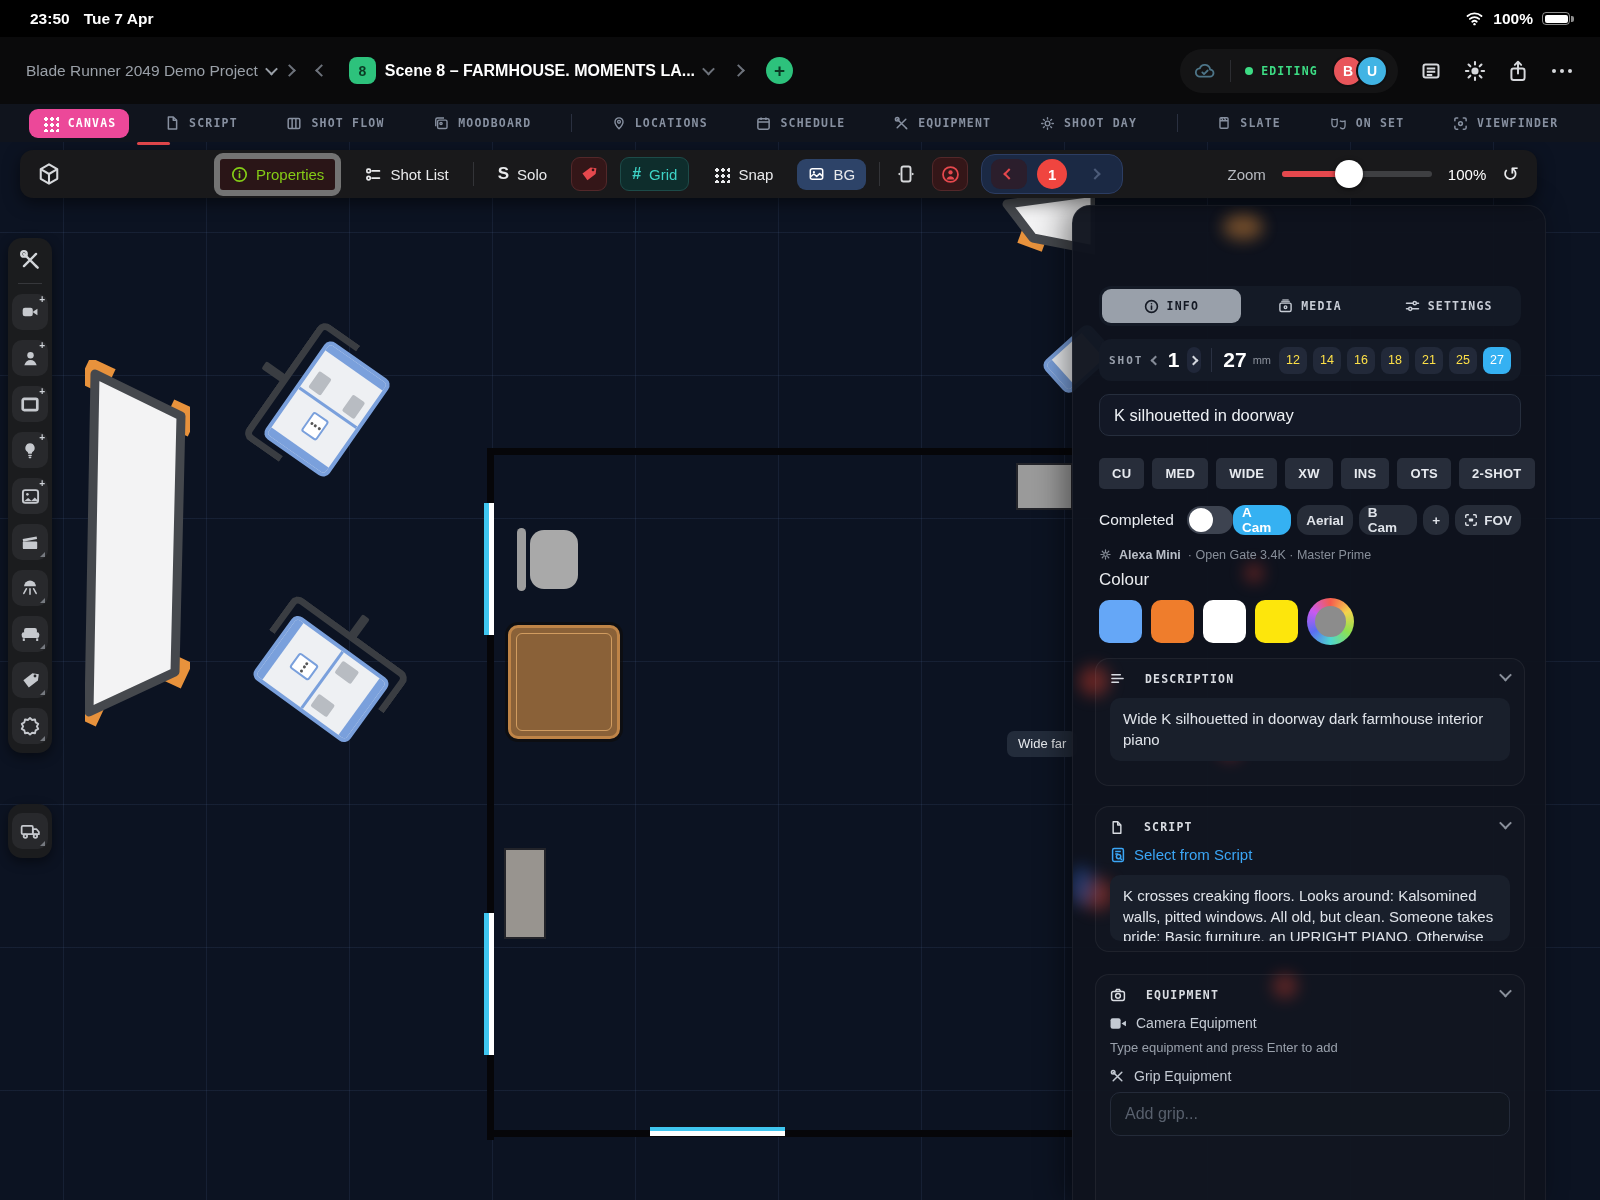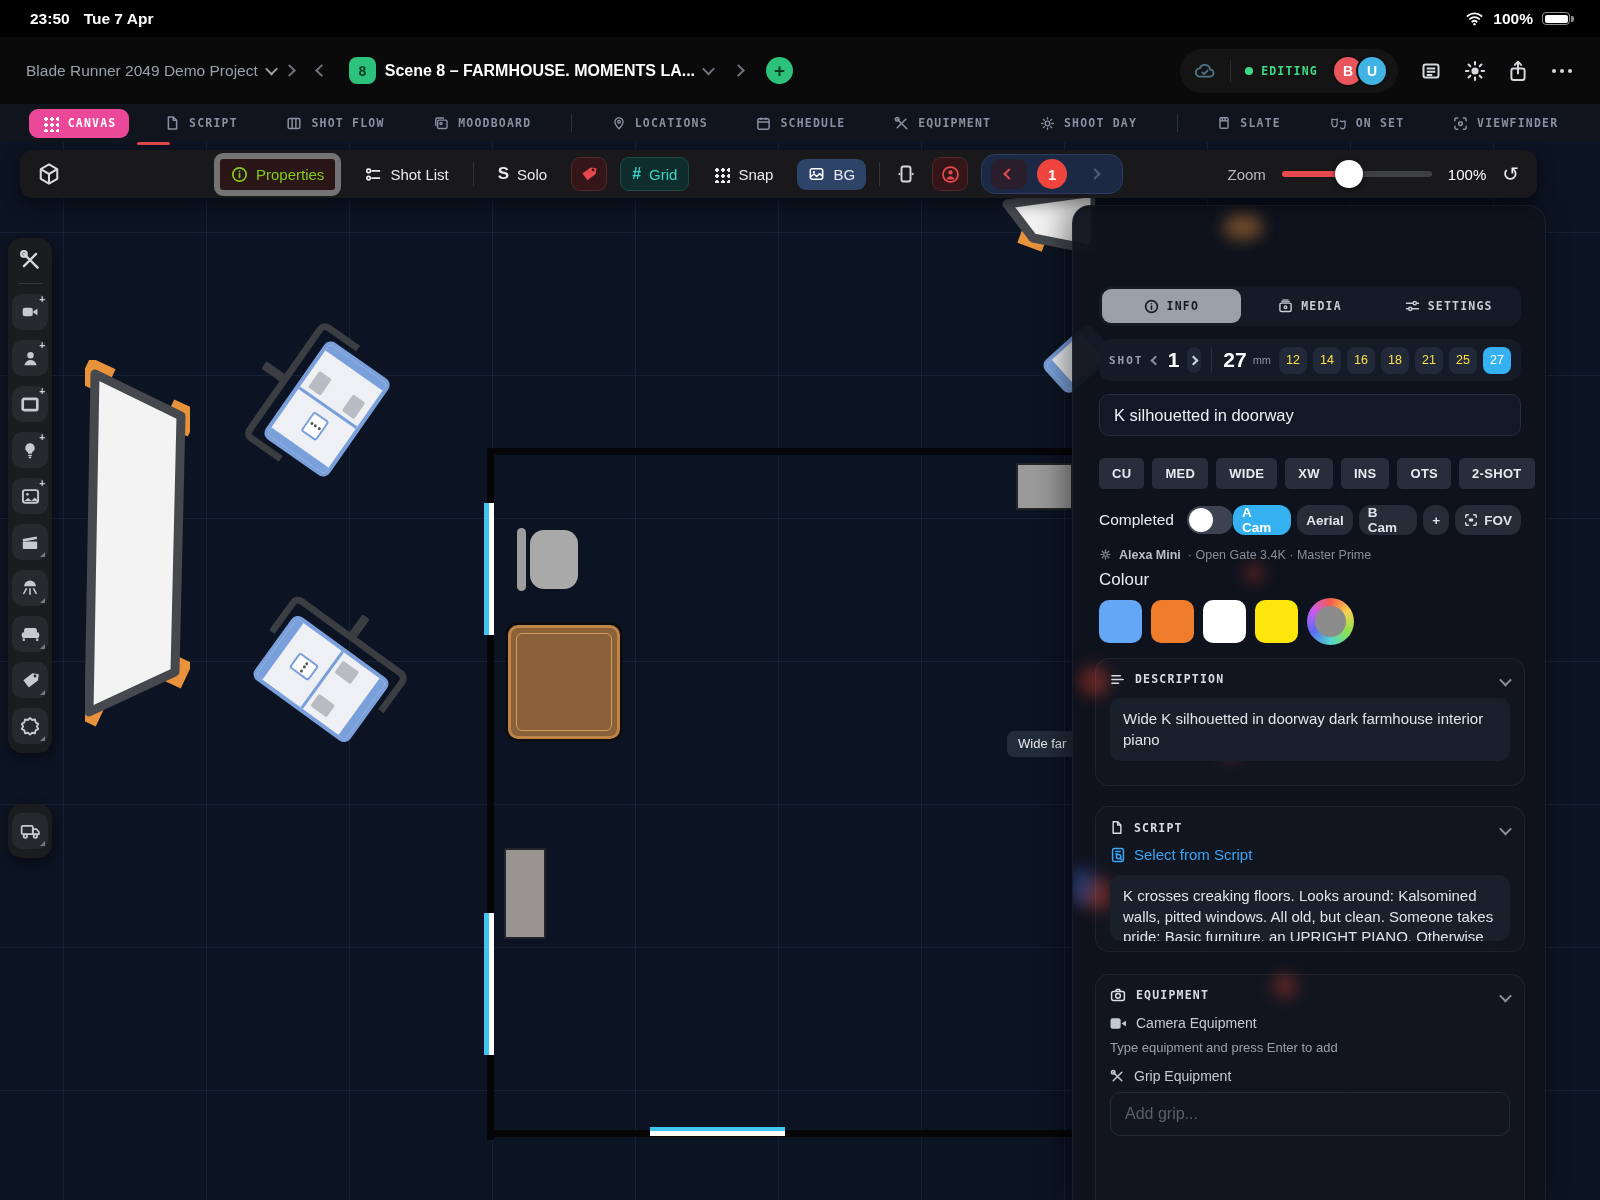--- a/index.html
+++ b/index.html
@@ -127,21 +127,21 @@
 .meta-row b{color:#b9bec7;font-weight:700}
 .colour-label{position:absolute;left:26px;top:364px;font-size:17px;color:#eaecef}
 .swatches{position:absolute;left:26px;top:392px;display:flex;gap:9px;align-items:center}
 .swatch{width:43px;height:43px;border-radius:10px}
 .wheel{width:47px;height:47px;border-radius:50%;background:conic-gradient(#f55c4d,#f5d34d,#8ee04f,#4fd6cf,#5a6cf2,#c95af0,#f55c4d)}
 .wheel::after{content:'';position:absolute;width:31px;height:31px;margin:8px;border-radius:50%;background:#8c8c8c;display:block}
 .card{position:absolute;left:22px;width:430px;border:1px solid rgba(255,255,255,.06);border-radius:14px;background:rgba(255,255,255,.015);padding:13px 14px}
 .card-desc{top:452px;height:128px}
 .card-script{top:600px;height:146px}
 .card-equip{top:768px;height:260px}
-.card-h{display:flex;align-items:flex-end;gap:10px;color:#d9dce2}
+.card-h{display:flex;align-items:flex-start;gap:20px;color:#d9dce2}
 .card-h .chev{margin-left:auto;color:#8a909b}
 .tbox{margin-top:12px;background:#191f2b;border-radius:10px;padding:11px 13px;font-size:15px;color:#e0e4ea;line-height:1.38}
 .script-link{display:flex;align-items:center;gap:8px;color:#3ba6f6;font-size:15px;margin-top:11px}
 .script-tbox{height:66px;overflow:hidden}
 .eq-label{display:flex;align-items:center;gap:9px;color:#c4cad3;font-size:14px;margin-top:13px}
 .eq-input{width:100%;height:44px;margin-top:8px;background:#11161f;border:1px solid #242b39;border-radius:10px;color:#e8ebf0;font-size:16px;padding:0 14px;font-family:"Liberation Sans",sans-serif}
 .eq-input::placeholder{color:#58606d}
 .helper{margin-top:9px;font-size:13px;color:#99a0ab}
 </style>
 </head>

